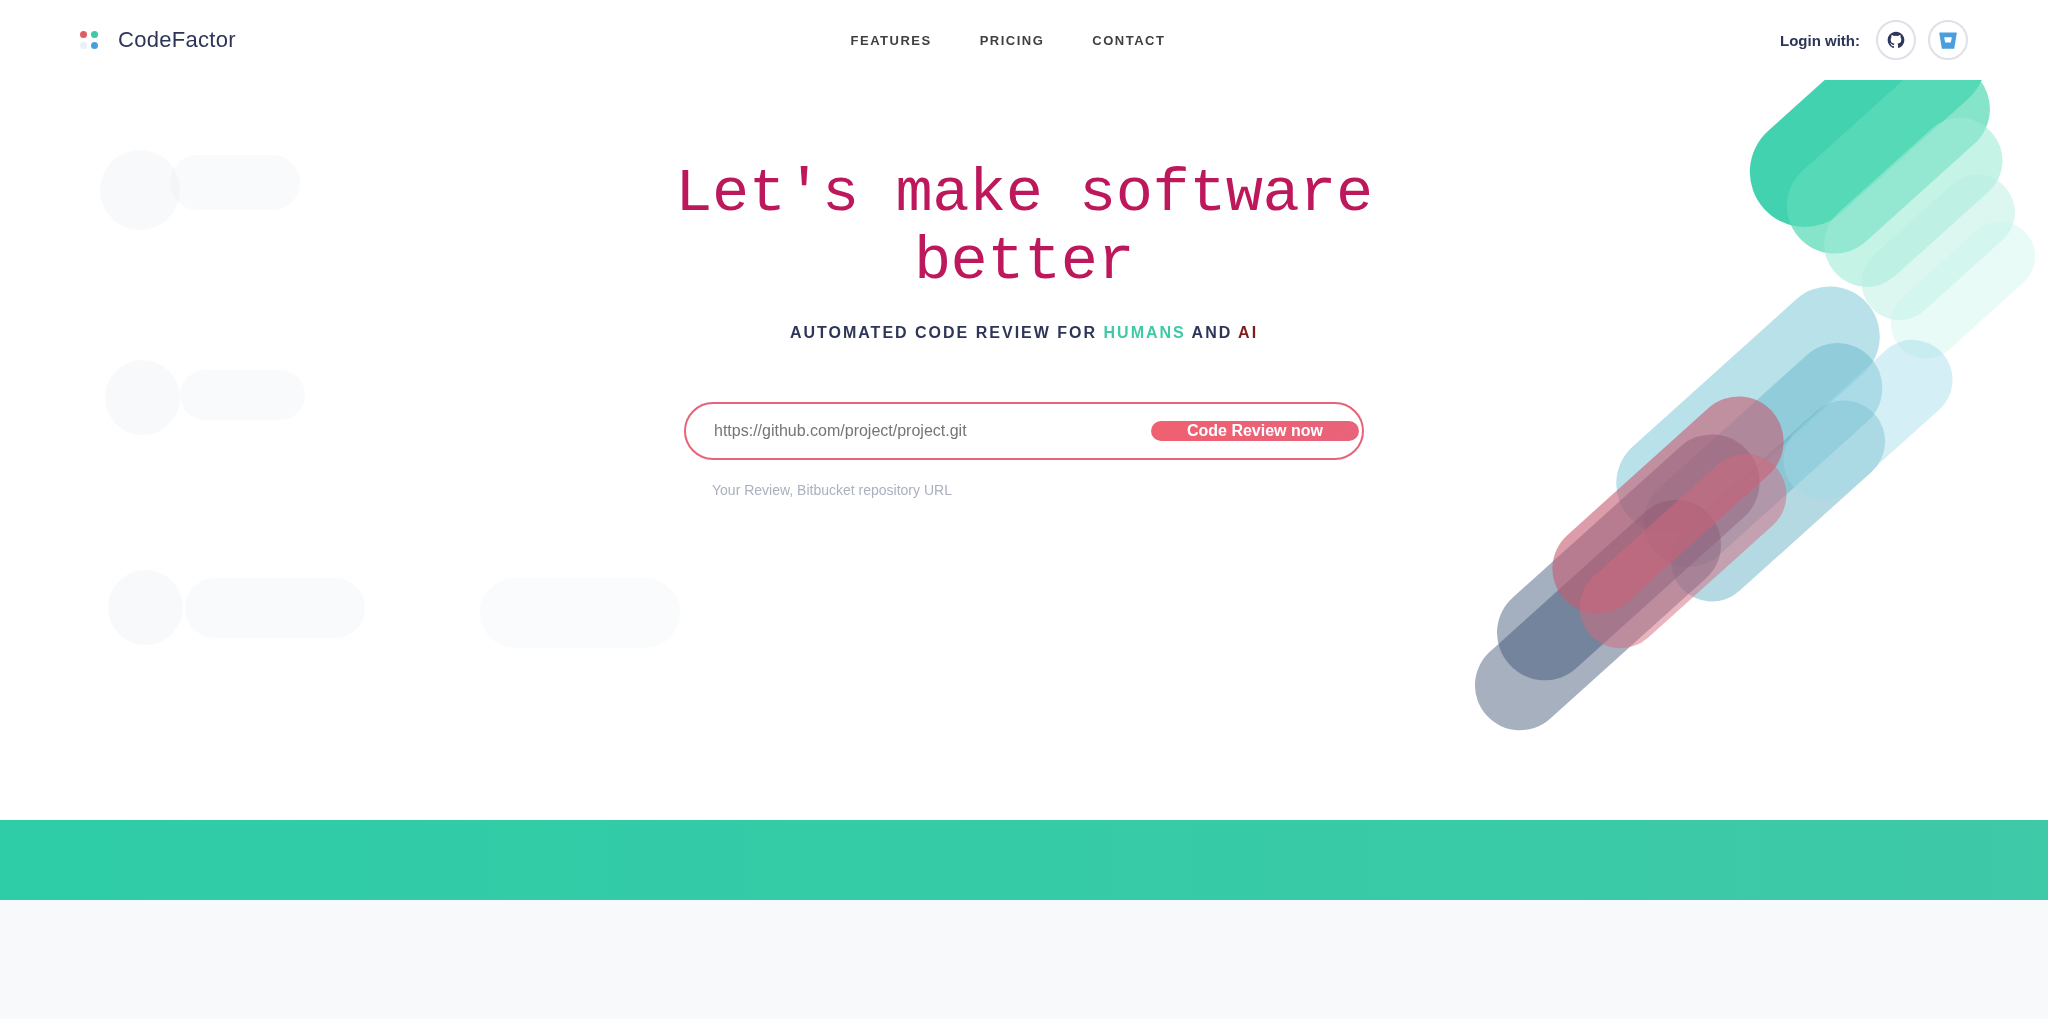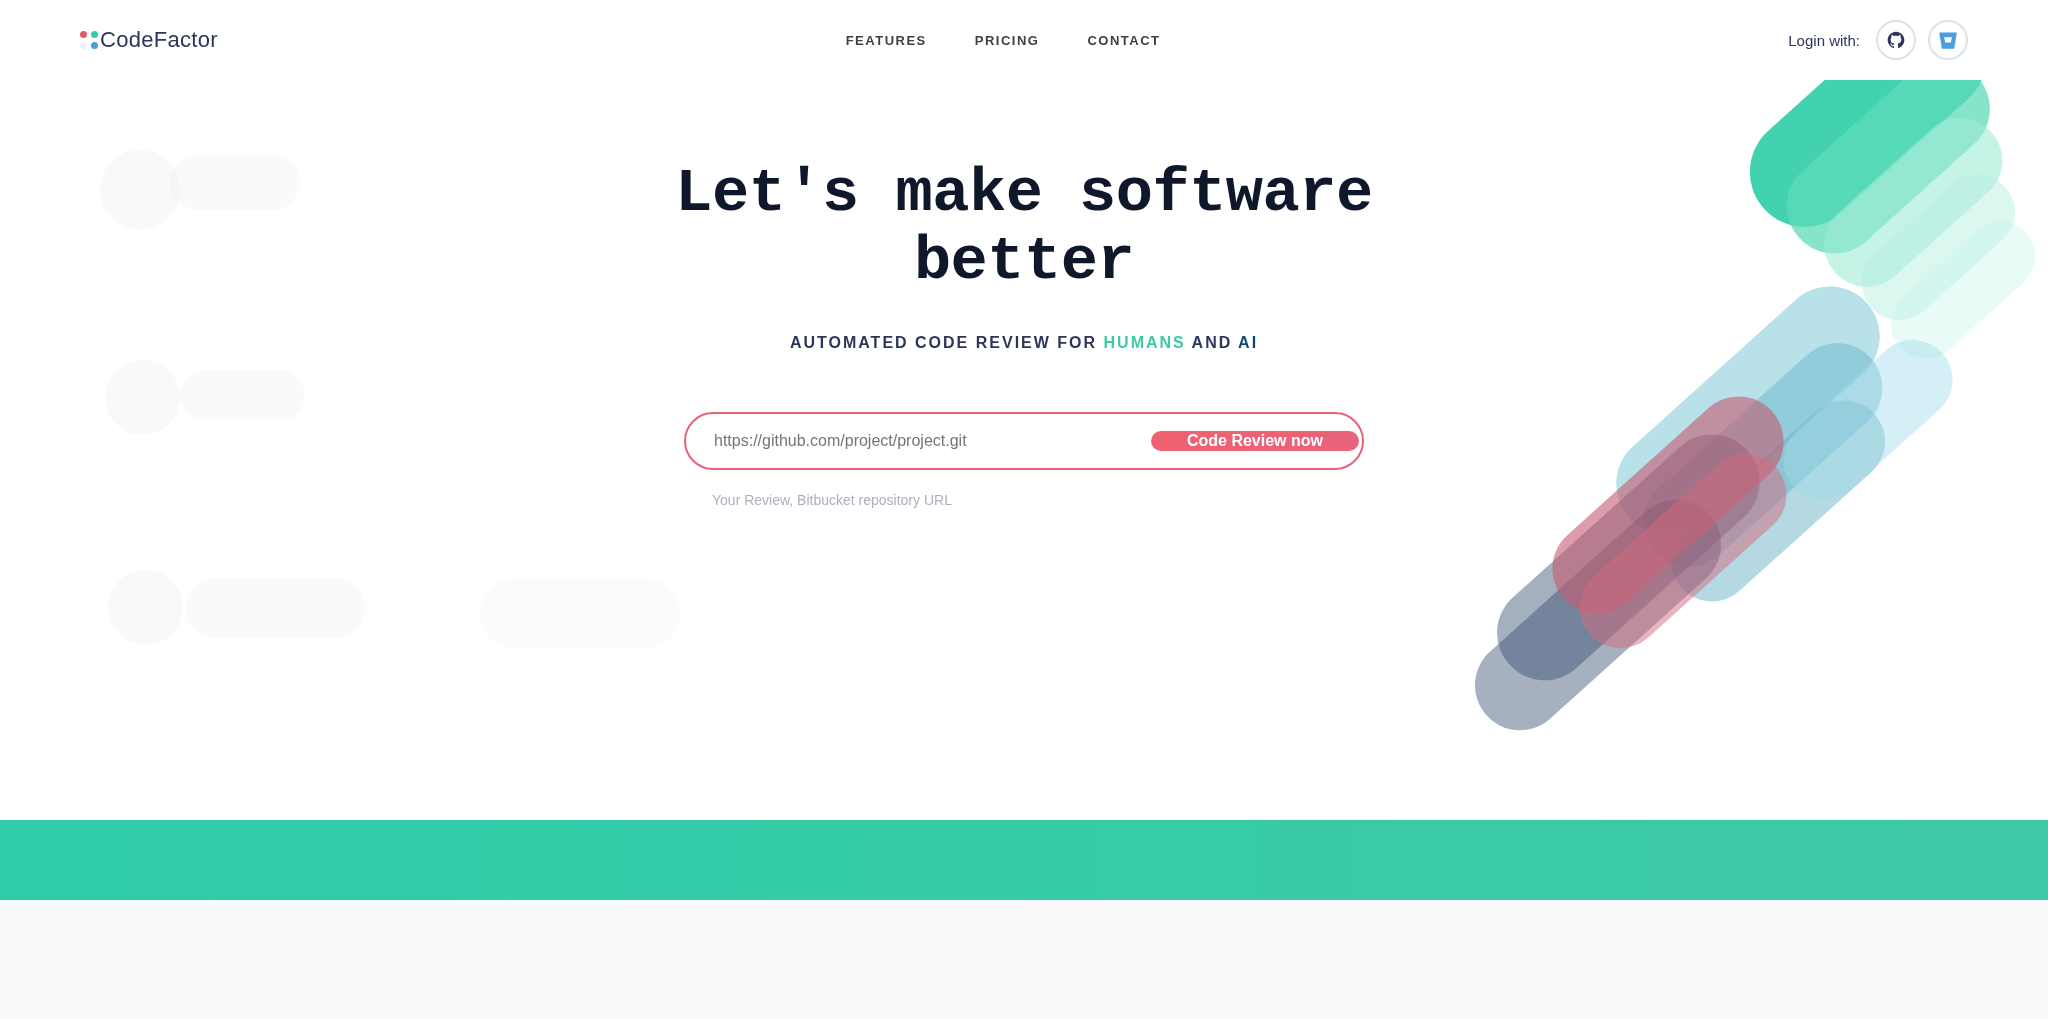--- a/index.html
+++ b/index.html
@@ -19,21 +19,21 @@
       padding: 0 80px;
       height: 80px;
       background: #fff;
       position: relative;
       z-index: 10;
     }
 
     .logo-area {
       display: flex;
       align-items: center;
-      gap: 2px;
+      gap: 20px;
       text-align: center;
     }
 
     .logo-icon {
       display: flex;
       flex-direction: column;
       gap: 4px;
     }
 
     .logo-dot-row {
@@ -74,21 +74,21 @@
     }
 
     .nav-right {
       display: flex;
       align-items: center;
       gap: 12px;
     }
 
     .login-with {
       font-size: 15px;
-      font-weight: 400;
+      font-weight: 700;
       color: #2d3558;
       margin-right: 4px;
     }
 
     .login-btn {
       width: 40px;
       height: 40px;
       border-radius: 50%;
       border: 2px solid #dce1ea;
       background: #fff;
@@ -131,44 +131,44 @@
     .hero-content {
       position: relative;
       z-index: 5;
       text-align: center;
       max-width: 900px;
       padding: 0 20px;
     }
 
     .hero-title {
       font-size: 62px;
-      font-weight: 700;
-      color: #0f172a;
+      font-weight: 400;
+      color: #be185d;
       letter-spacing: -0.5px;
       line-height: 1.1;
-      margin-bottom: 38px;
+      margin-bottom: 28px;
       font-family: 'Courier New', monospace;
     }
 
     .hero-subtitle {
       font-size: 16px;
       font-weight: 700;
       letter-spacing: 2px;
       text-transform: uppercase;
       color: #2d3558;
       margin-bottom: 60px;
     }
 
     .hero-subtitle .highlight-green {
       color: #3ec9a7;
       text-align: right;
     }
 
     .hero-subtitle .highlight-teal {
-      color: #0c4a6e;
+      color: #7f1d1d;
     }
 
     
     .cta-row {
       display: flex;
       align-items: center;
       width: 680px;
       max-width: 90vw;
       border: 2px solid #e8637a;
       border-radius: 50px;

